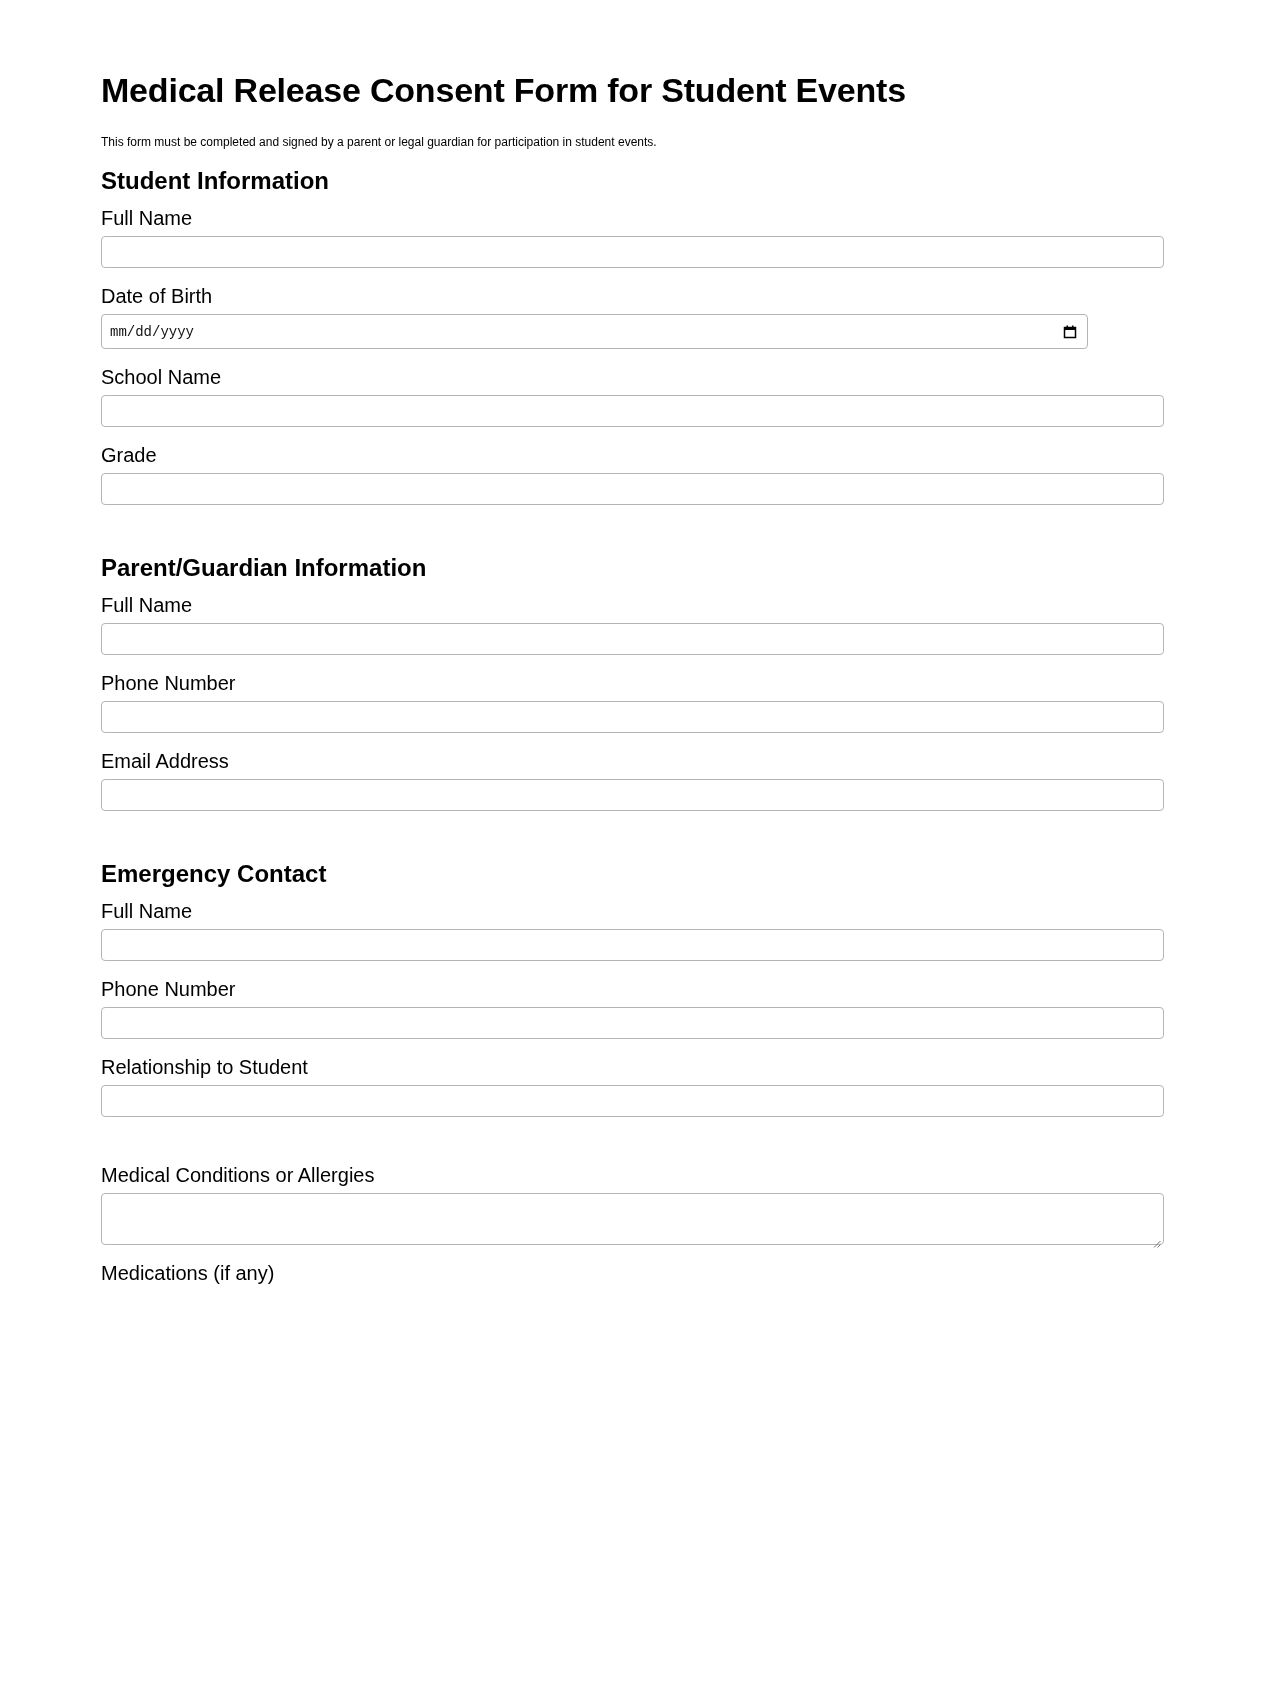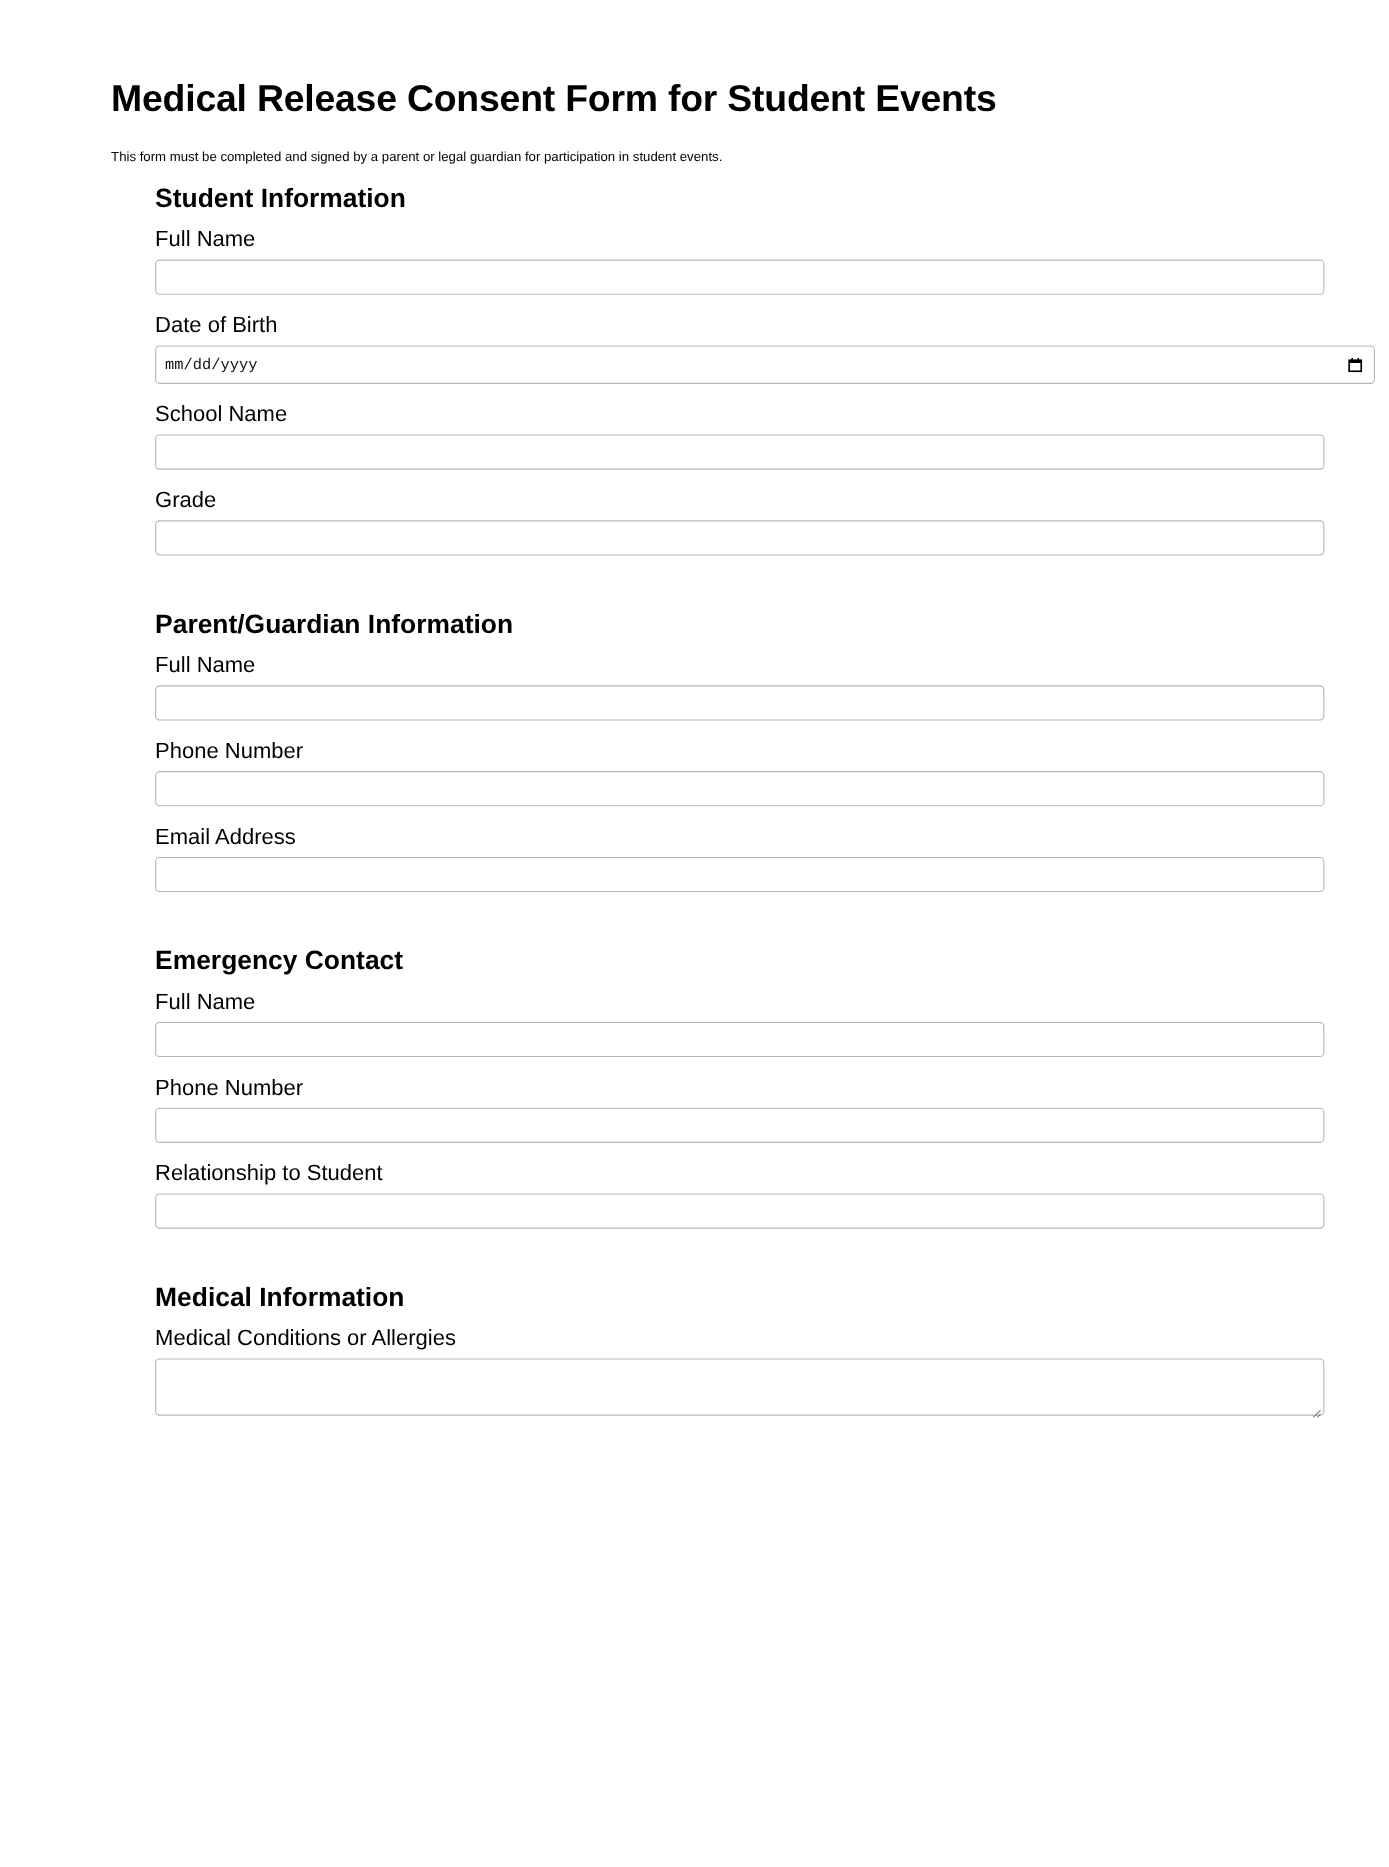--- a/index.html
+++ b/index.html
@@ -35,21 +35,20 @@
       line-height: 52px;
       letter-spacing: -0.2px;
     }
     .intro {
       font-size: 12px;
       line-height: 20px;
       margin: 0 0 14px 0;
     }
     .section {
       margin-bottom: 0;
-      margin-left: 40px;
     }
     .section + .section {
       margin-top: 48px;
     }
     h2 {
       font-size: 24px;
       font-weight: bold;
       margin: 0 0 12px 0;
       line-height: 30px;
     }
@@ -71,21 +70,21 @@
       border-radius: 4px;
       background: #ffffff;
       padding: 0 8px;
       font-family: "Liberation Sans", sans-serif;
       font-size: 15px;
       outline: none;
     }
     .date-input {
       position: relative;
       box-sizing: border-box;
-      width: 1109px;
+      width: 987px;
       height: 35px;
       border: 1px solid #b5b5b5;
       border-radius: 4px;
       background: #ffffff;
       display: flex;
       align-items: center;
       padding: 0 8px;
     }
     .date-placeholder {
       font-family: "Liberation Mono", monospace;
@@ -192,21 +191,20 @@
         <input type="tel" class="text-input" value="" style="">
       </div>
 
       <div class="field">
         <label>Relationship to Student</label>
         <input type="text" class="text-input" value="" style="">
       </div>
     </div>
 
     <div class="section">
-      <h2>Medical Information</h2>
 
       <div class="field">
         <label>Medical Conditions or Allergies</label>
         <div class="textarea">
           <span class="resize-grip">
             <svg width="8" height="8" viewBox="0 0 8 8">
               <line x1="7.5" y1="1" x2="1" y2="7.5" stroke="#777" stroke-width="1"></line>
               <line x1="7.5" y1="4.5" x2="4.5" y2="7.5" stroke="#777" stroke-width="1"></line>
             </svg>
           </span>

